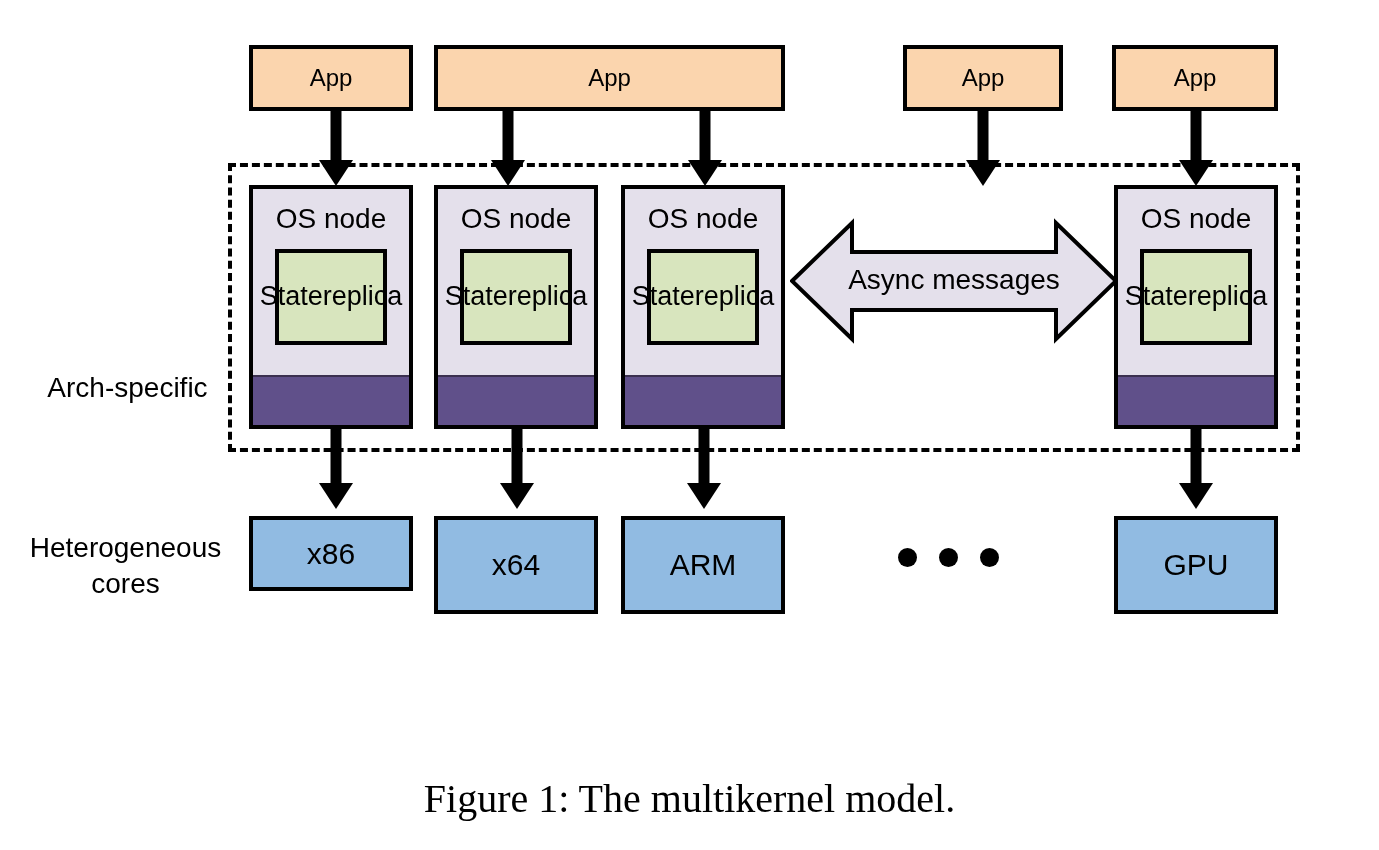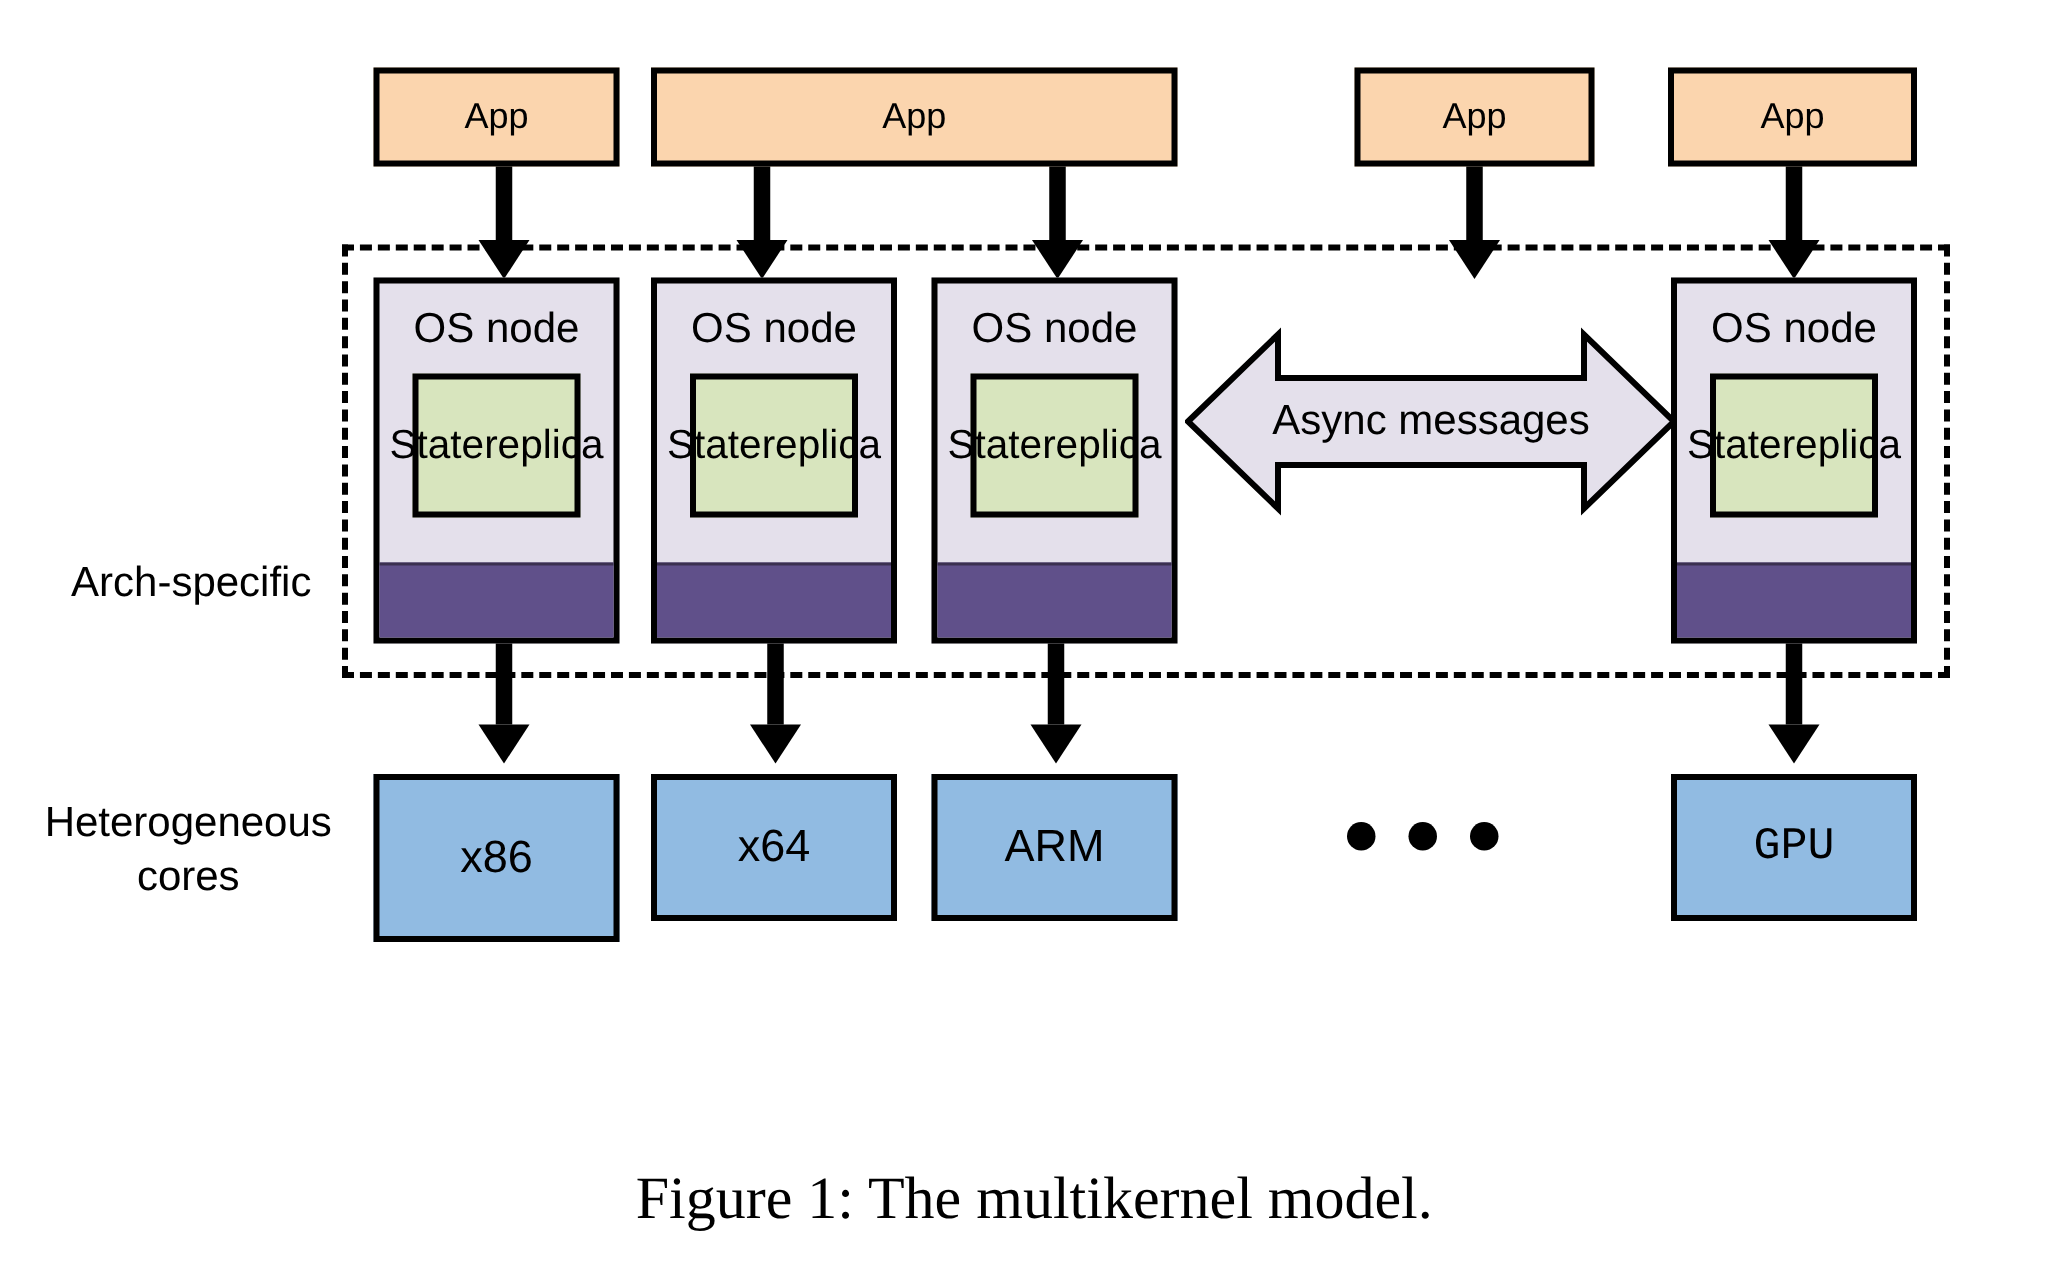--- a/index.html
+++ b/index.html
@@ -259,33 +259,33 @@
   <div class="v-arrow" style="left:684px; top:429px; width:40px; height:80px;">
     <div class="shaft" style="height:54px;"></div>
     <div class="head"></div>
   </div>
 
   <div class="v-arrow" style="left:1176px; top:429px; width:40px; height:80px;">
     <div class="shaft" style="height:54px;"></div>
     <div class="head"></div>
   </div>
 
-  <div class="box core-box" style="left:249px; top:516px; width:164px; height:112px;">
+  <div class="box core-box" style="left:249px; top:516px; width:164px; height:75px;">
     <span>x86</span>
   </div>
 
   <div class="box core-box" style="left:434px; top:516px; width:164px; height:98px;">
     <span>x64</span>
   </div>
 
   <div class="box core-box" style="left:621px; top:516px; width:164px; height:98px;">
     <span>ARM</span>
   </div>
 
-  <div class="box core-box" style="left:1114px; top:516px; width:164px; height:98px;font-family:Liberation Mono, monospace;">
+  <div class="box core-box" style="left:1114px; top:516px; width:164px; height:98px;">
     <span>GPU</span>
   </div>
 
   <div class="dots" style="left:898px; top:548px;">
     <span></span>
     <span></span>
     <span></span>
   </div>
 
 

